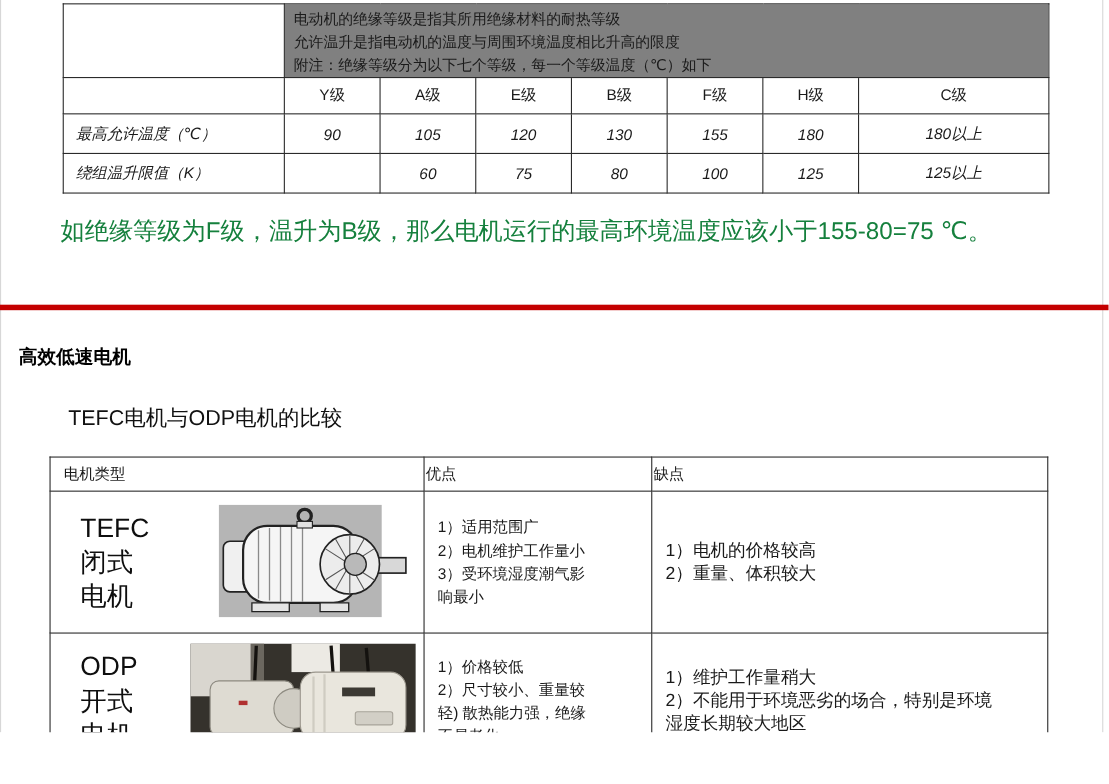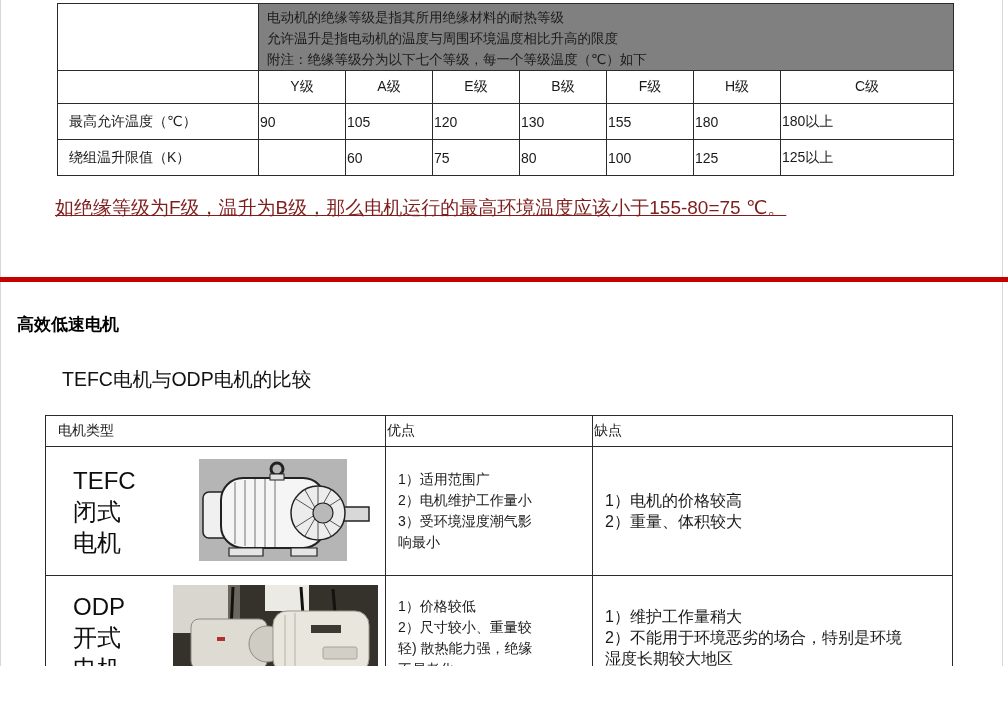--- a/index.html
+++ b/index.html
@@ -10,26 +10,26 @@
   .page-edge.right{left:1002px;}
 
   
   .ins-table{position:absolute;left:57px;top:3px;border-collapse:collapse;table-layout:fixed;width:896px;}
   .ins-table td{border:1px solid #2b2b2b;font-size:14px;color:#1a1a1a;overflow:hidden;}
   .r-note{height:66px;}
   .c-note{background:#808080;color:#000;padding:3px 8px 0 8px;vertical-align:top;}
   .note-line{font-size:13.5px;line-height:21px;white-space:nowrap;}
   .r-grades{height:33px;}
   .c-grade{text-align:center;font-size:14px;margin-top:16px;}
-  .r-vals{height:36px;}
+  .r-vals{height:36px;font-style:italic;}
   .c-label{padding-left:11px;text-align:left;font-size:14px;}
-  .c-val{text-align:left;font-size:14.5px;}
-
-  
-  .example{position:absolute;left:55px;top:195px;font-size:19px;color:#7f1d1d;white-space:nowrap;text-decoration:underline;}
+  .c-val{text-align:center;font-size:14.5px;}
+
+  
+  .example{position:absolute;left:55px;top:195px;font-size:22px;color:#15803d;white-space:nowrap;}
 
   
   .divider{position:absolute;left:0;top:277px;width:1008px;height:5px;background:#c40000;}
 
   
   .sec-heading{position:absolute;left:17px;top:313px;font-size:17px;font-weight:bold;color:#000;}
   .sec-subheading{position:absolute;left:62px;top:366px;font-size:19.5px;color:#111;}
 
   
   .cmp-table{position:absolute;left:45px;top:415px;border-collapse:collapse;table-layout:fixed;width:907px;}

